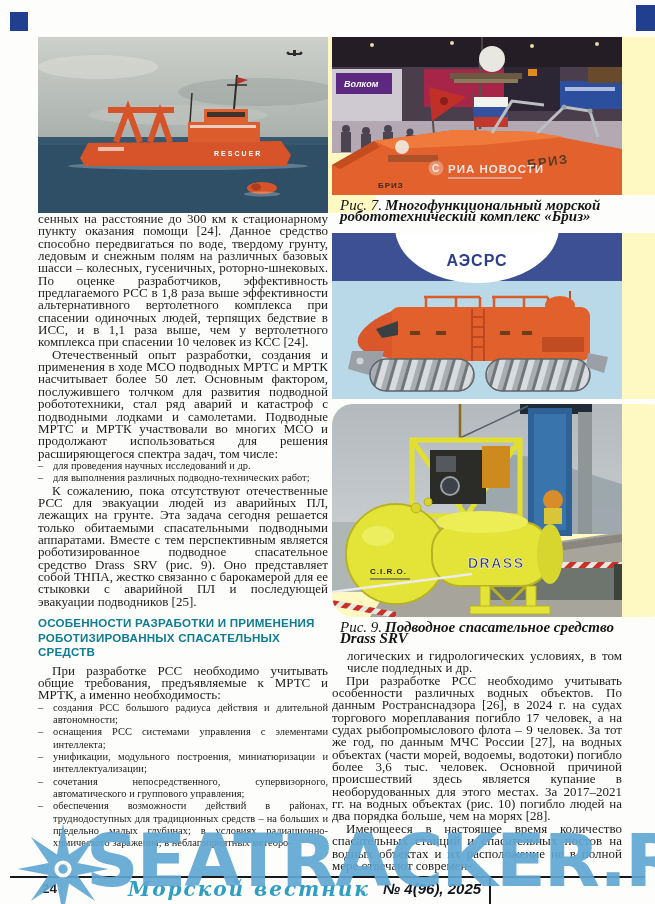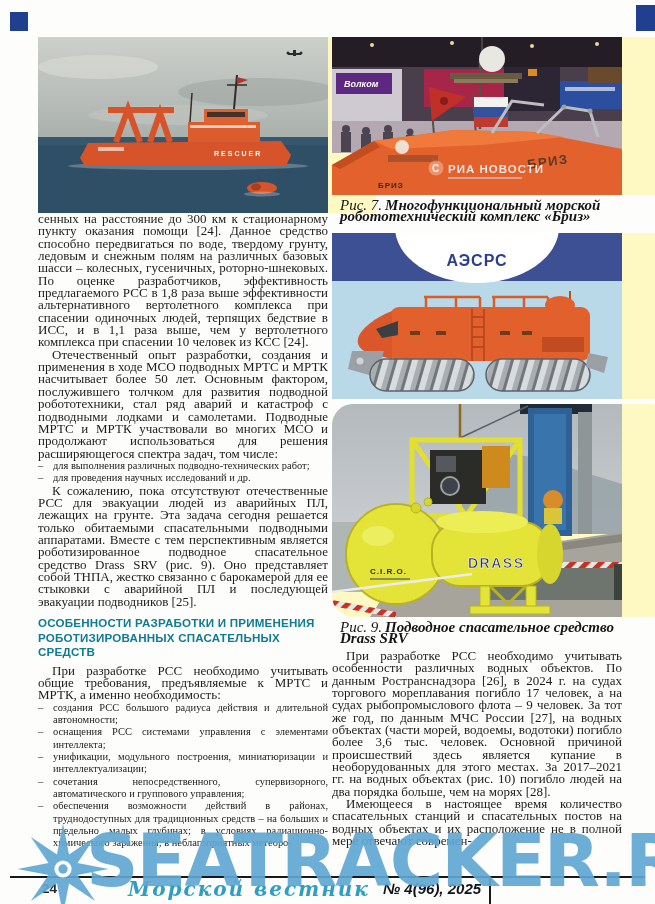--- a/index.html
+++ b/index.html
@@ -121,22 +121,22 @@
           <ellipse cx="224" cy="151" rx="15" ry="6" fill="#d7542a"></ellipse>
           <ellipse cx="218" cy="150" rx="5" ry="3.5" fill="#a93d1c"></ellipse>
           <ellipse cx="224" cy="157" rx="18" ry="2.5" fill="#ffffff" opacity="0.25"></ellipse>
         </g>
       </svg>
     </figure>
 
     <p class="body noind">сенных на расстояние до 300 км к стационарному пункту оказания помощи [24]. Данное средство способно передвигаться по воде, твердому грунту, ледовым и снежным полям на различных базовых шасси – колесных, гусеничных, роторно-шнековых. По оценке разработчиков, эффективность предлагаемого РСС в 1,8 раза выше эффективности альтернативного вертолетного комплекса при спасении одиночных людей, терпящих бедствие в ИСС, и в 1,1 раза выше, чем у вертолетного комплекса при спасении 10 человек из КСС [24].</p>
     <p class="body">Отечественный опыт разработки, создания и применения в ходе МСО подводных МРТС и МРТК насчитывает более 50 лет. Основным фактором, послужившего толчком для развития подводной робототехники, стал ряд аварий и катастроф с подводными лодками и самолетами. Подводные МРТС и МРТК участвовали во многих МСО и продолжают использоваться для решения расширяющегося спектра задач, том числе:</p>
 
+    <div class="li"><span>для проведения научных исследований и др.</span></div>
     <div class="li"><span>для выполнения различных подводно-технических работ;</span></div>
-    <div class="li"><span>для проведения научных исследований и др.</span></div>
 
     <p class="body">К сожалению, пока отсутствуют отечественные РСС для эвакуации людей из аварийных ПЛ, лежащих на грунте. Эта задача сегодня решается только обитаемыми спасательными подводными аппаратами. Вместе с тем перспективным является роботизированное подводное спасательное средство Drass SRV (рис. 9). Оно представляет собой ТНПА, жестко связанно с барокамерой для ее стыковки с аварийной ПЛ и последующей эвакуации подводников [25].</p>
 
     <h2 class="section">ОСОБЕННОСТИ РАЗРАБОТКИ И ПРИМЕНЕНИЯ РОБОТИЗИРОВАННЫХ СПАСАТЕЛЬНЫХ СРЕДСТВ</h2>
 
     <p class="body">При разработке РСС необходимо учитывать общие требования, предъявляемые к МРТС и МРТК, а именно необходимость:</p>
 
     <div class="li"><span>создания РСС большого радиуса действия и длительной автономности;</span></div>
     <div class="li"><span>оснащения РСС системами управления с элементами интеллекта;</span></div>
     <div class="li"><span>унификации, модульного построения, миниатюризации и интеллектуализации;</span></div>
@@ -344,20 +344,21 @@
           <path d="M158,182 L176,200 L194,182" stroke="#b8b222" stroke-width="3" fill="none"></path>
         </g>
         <line x1="0" y1="188" x2="140" y2="170" stroke="#ececec" stroke-width="2.5"></line>
         <path d="M0,196 L64,208 L64,214 L0,202 Z" fill="url(#stripePat)"></path>
       </svg>
     </figure>
     <figcaption>
       <span class="cap-label">Рис. 9.</span><span class="cap-text">Подводное спасательное средство Drass SRV</span>
     </figcaption>
 
+    <p class="body hang">логических и гидрологических условиях, в том числе подледных и др.</p>
     <p class="body">При разработке РСС необходимо учитывать особенности различных водных объектов. По данным Ространснадзора [26], в 2024 г. на судах торгового мореплавания погибло 17 человек, а на судах рыбопромыслового флота – 9 человек. За тот же год, по данным МЧС России [27], на водных объектах (части морей, водоемы, водотоки) погибло более 3,6 тыс. человек. Основной причиной происшествий здесь является купание в необорудованных для этого местах. За 2017–2021 гг. на водных объектах (рис. 10) погибло людей на два порядка больше, чем на морях [28].</p>
     <p class="body">Имеющееся в настоящее время количество спасательных станций и спасательных постов на водных объектах и их расположение не в полной мере отвечают современ-</p>
   </div>
 
   <div class="footer-rule"></div>
   <div class="footer-vline"></div>
   <div class="page-number">24</div>
   <div class="journal-logo">Морской вестник</div>
   <div class="issue-number">№ 4(96), 2025</div>
 

